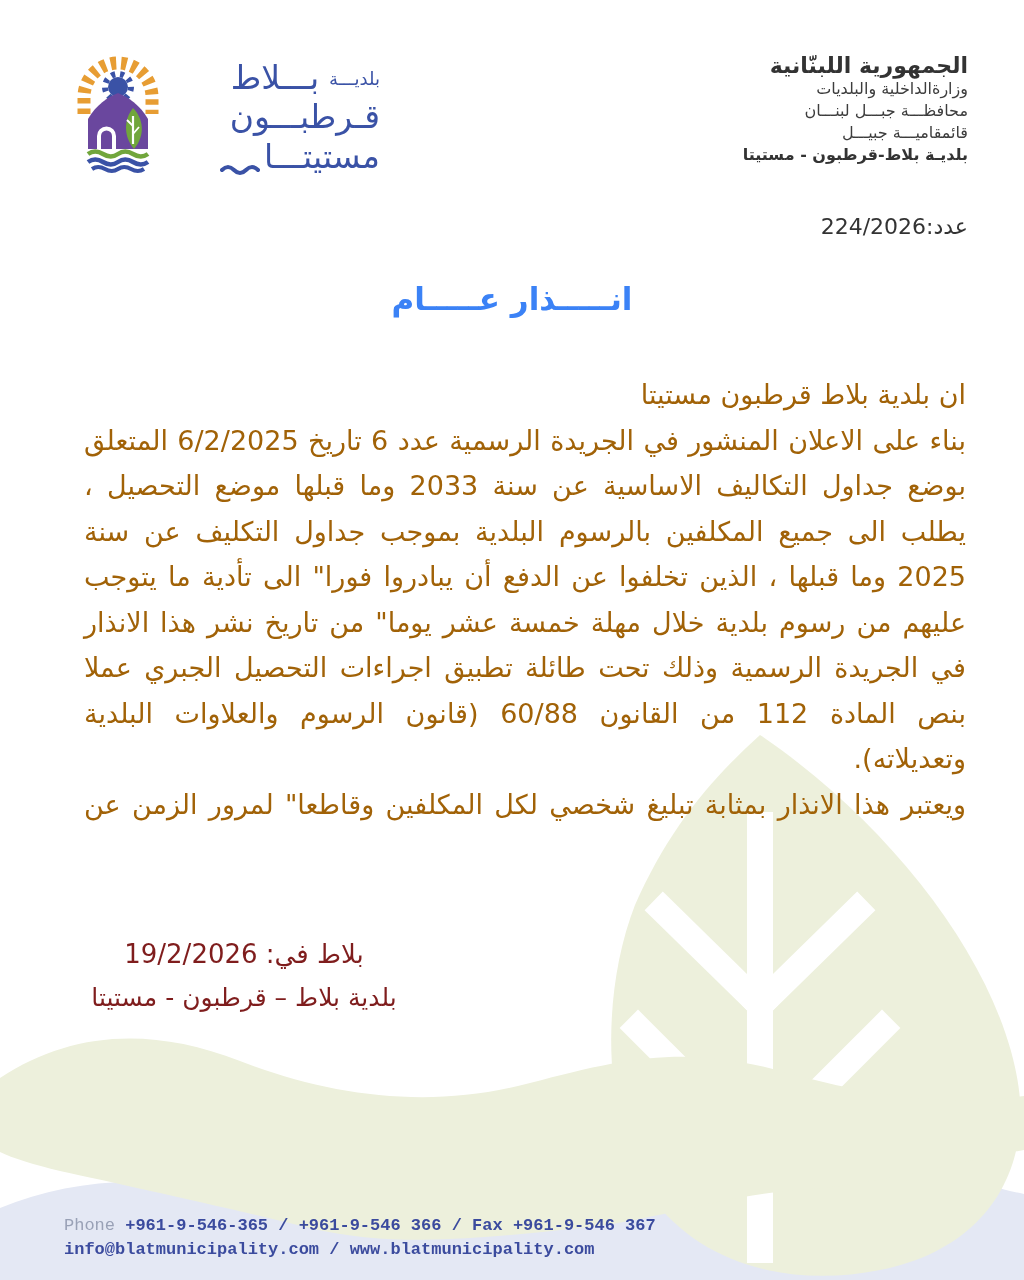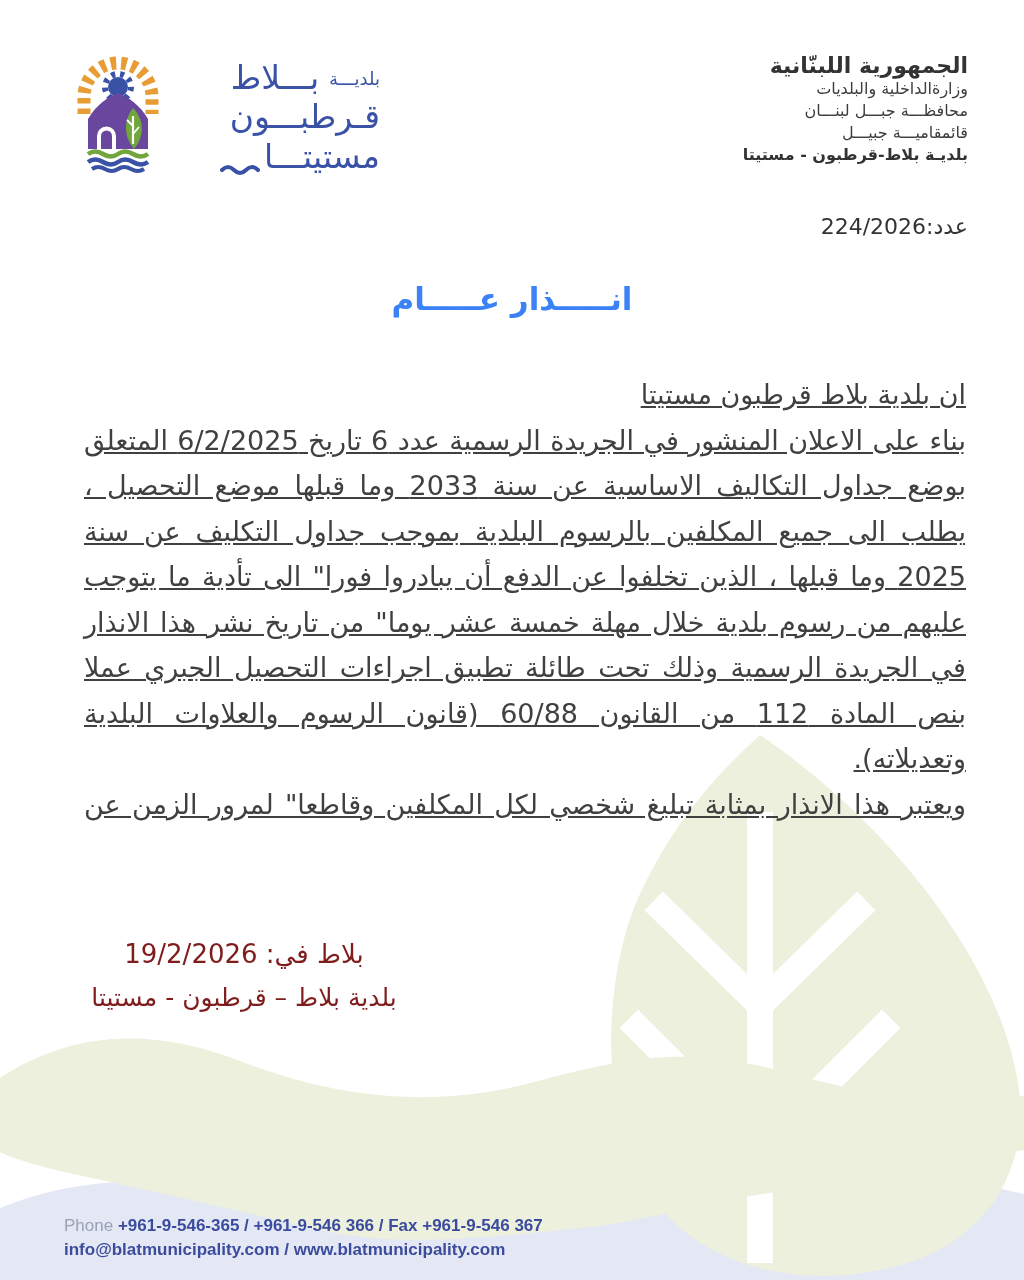--- a/index.html
+++ b/index.html
@@ -37,37 +37,37 @@
   }
   
   .doc-title{
     position:absolute;top:281px;left:0;width:100%;z-index:2;
     text-align:center;direction:rtl;
     font-size:31px;font-weight:bold;color:#3b82f6;
   }
   
   .doc-body{
     position:absolute;top:372px;left:84px;width:882px;z-index:2;
-    direction:rtl;color:#404040;text-decoration:underline;
+    direction:rtl;color:#a16207;
   }
   .body-line{
     font-size:27px;line-height:45.5px;text-align:right;white-space:normal;
   }
   .body-line.fill{text-align:justify;text-align-last:justify;}
   
   .signature{
     position:absolute;top:932px;left:58px;width:372px;z-index:2;
     direction:rtl;text-align:center;color:#7f1d1d;
   }
   .sig-date{font-size:26px;line-height:44px;}
   .sig-name{font-size:25px;line-height:44px;}
   
   .footer{
     position:absolute;left:64px;top:1214px;z-index:2;
-    font-family:Liberation Sans, sans-serif;
+    font-family:Liberation Mono, monospace;
     font-size:17px;font-weight:bold;line-height:24px;color:#3b4b9e;
   }
   .footer .label{color:#99a1b6;font-weight:normal;}
 </style>
 </head>
 <body>
 
 <div class="page">
 
   <svg class="watermark" viewBox="0 0 1024 600" preserveAspectRatio="none" aria-hidden="true">

